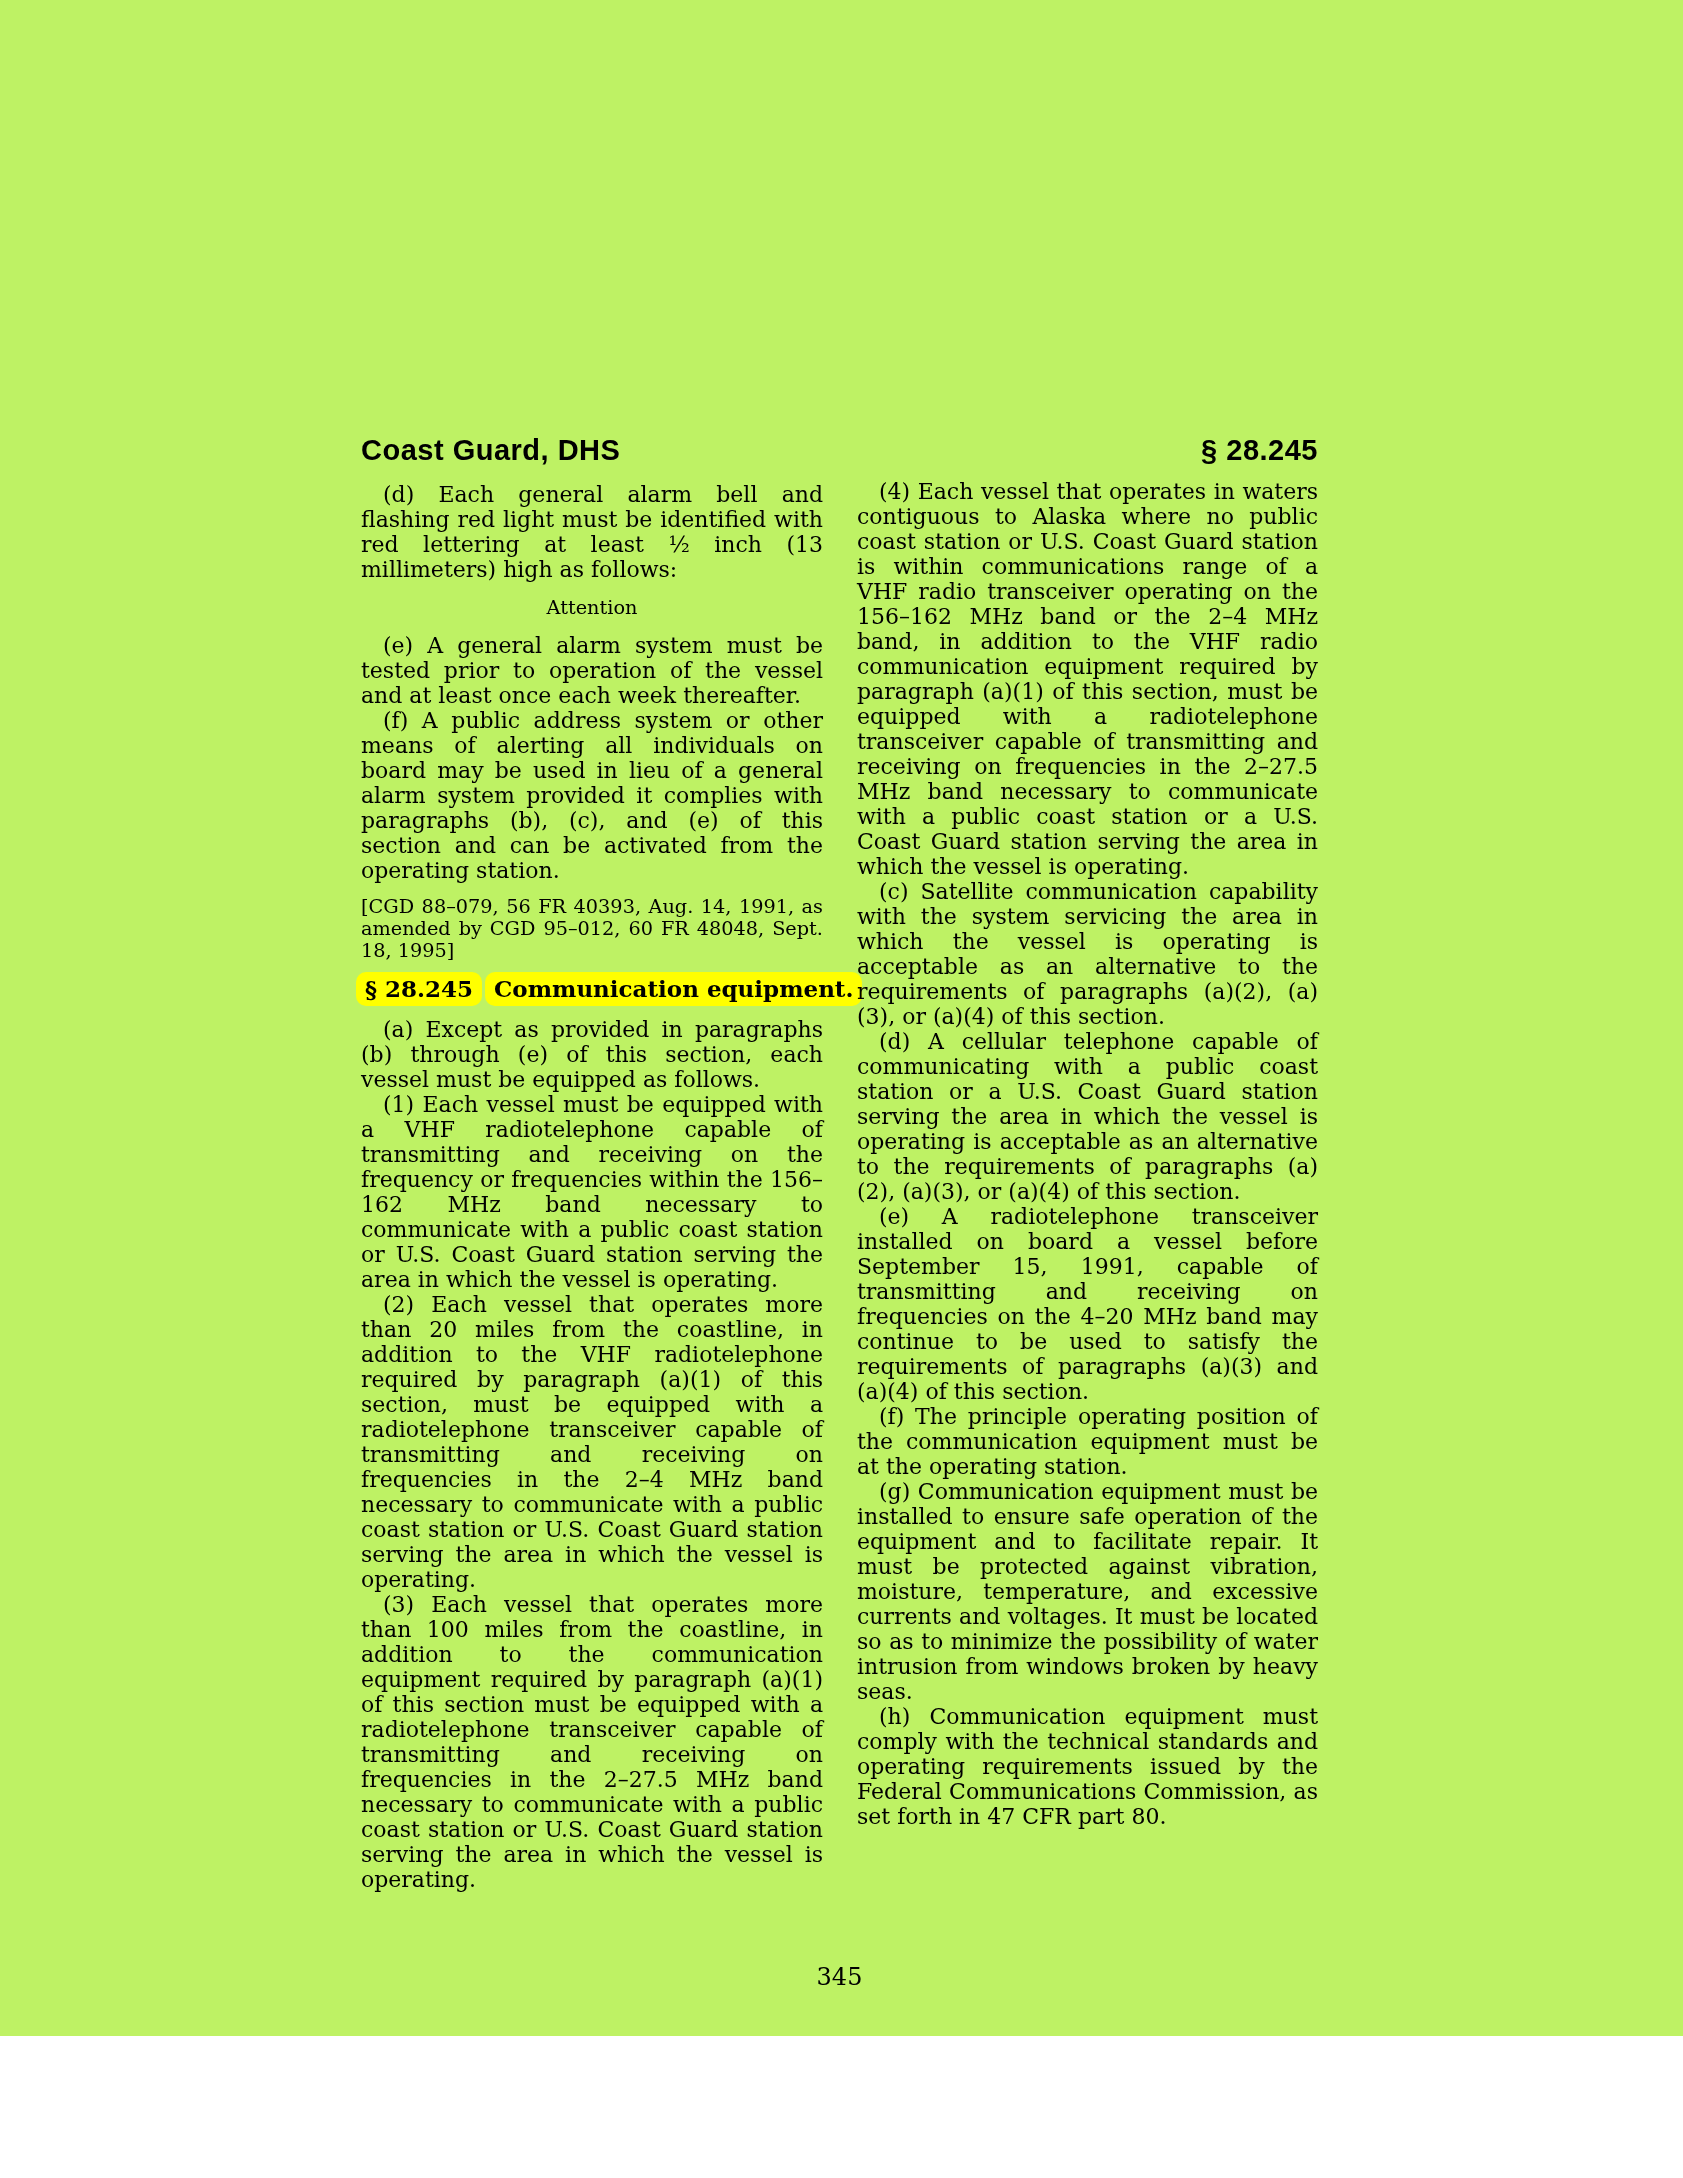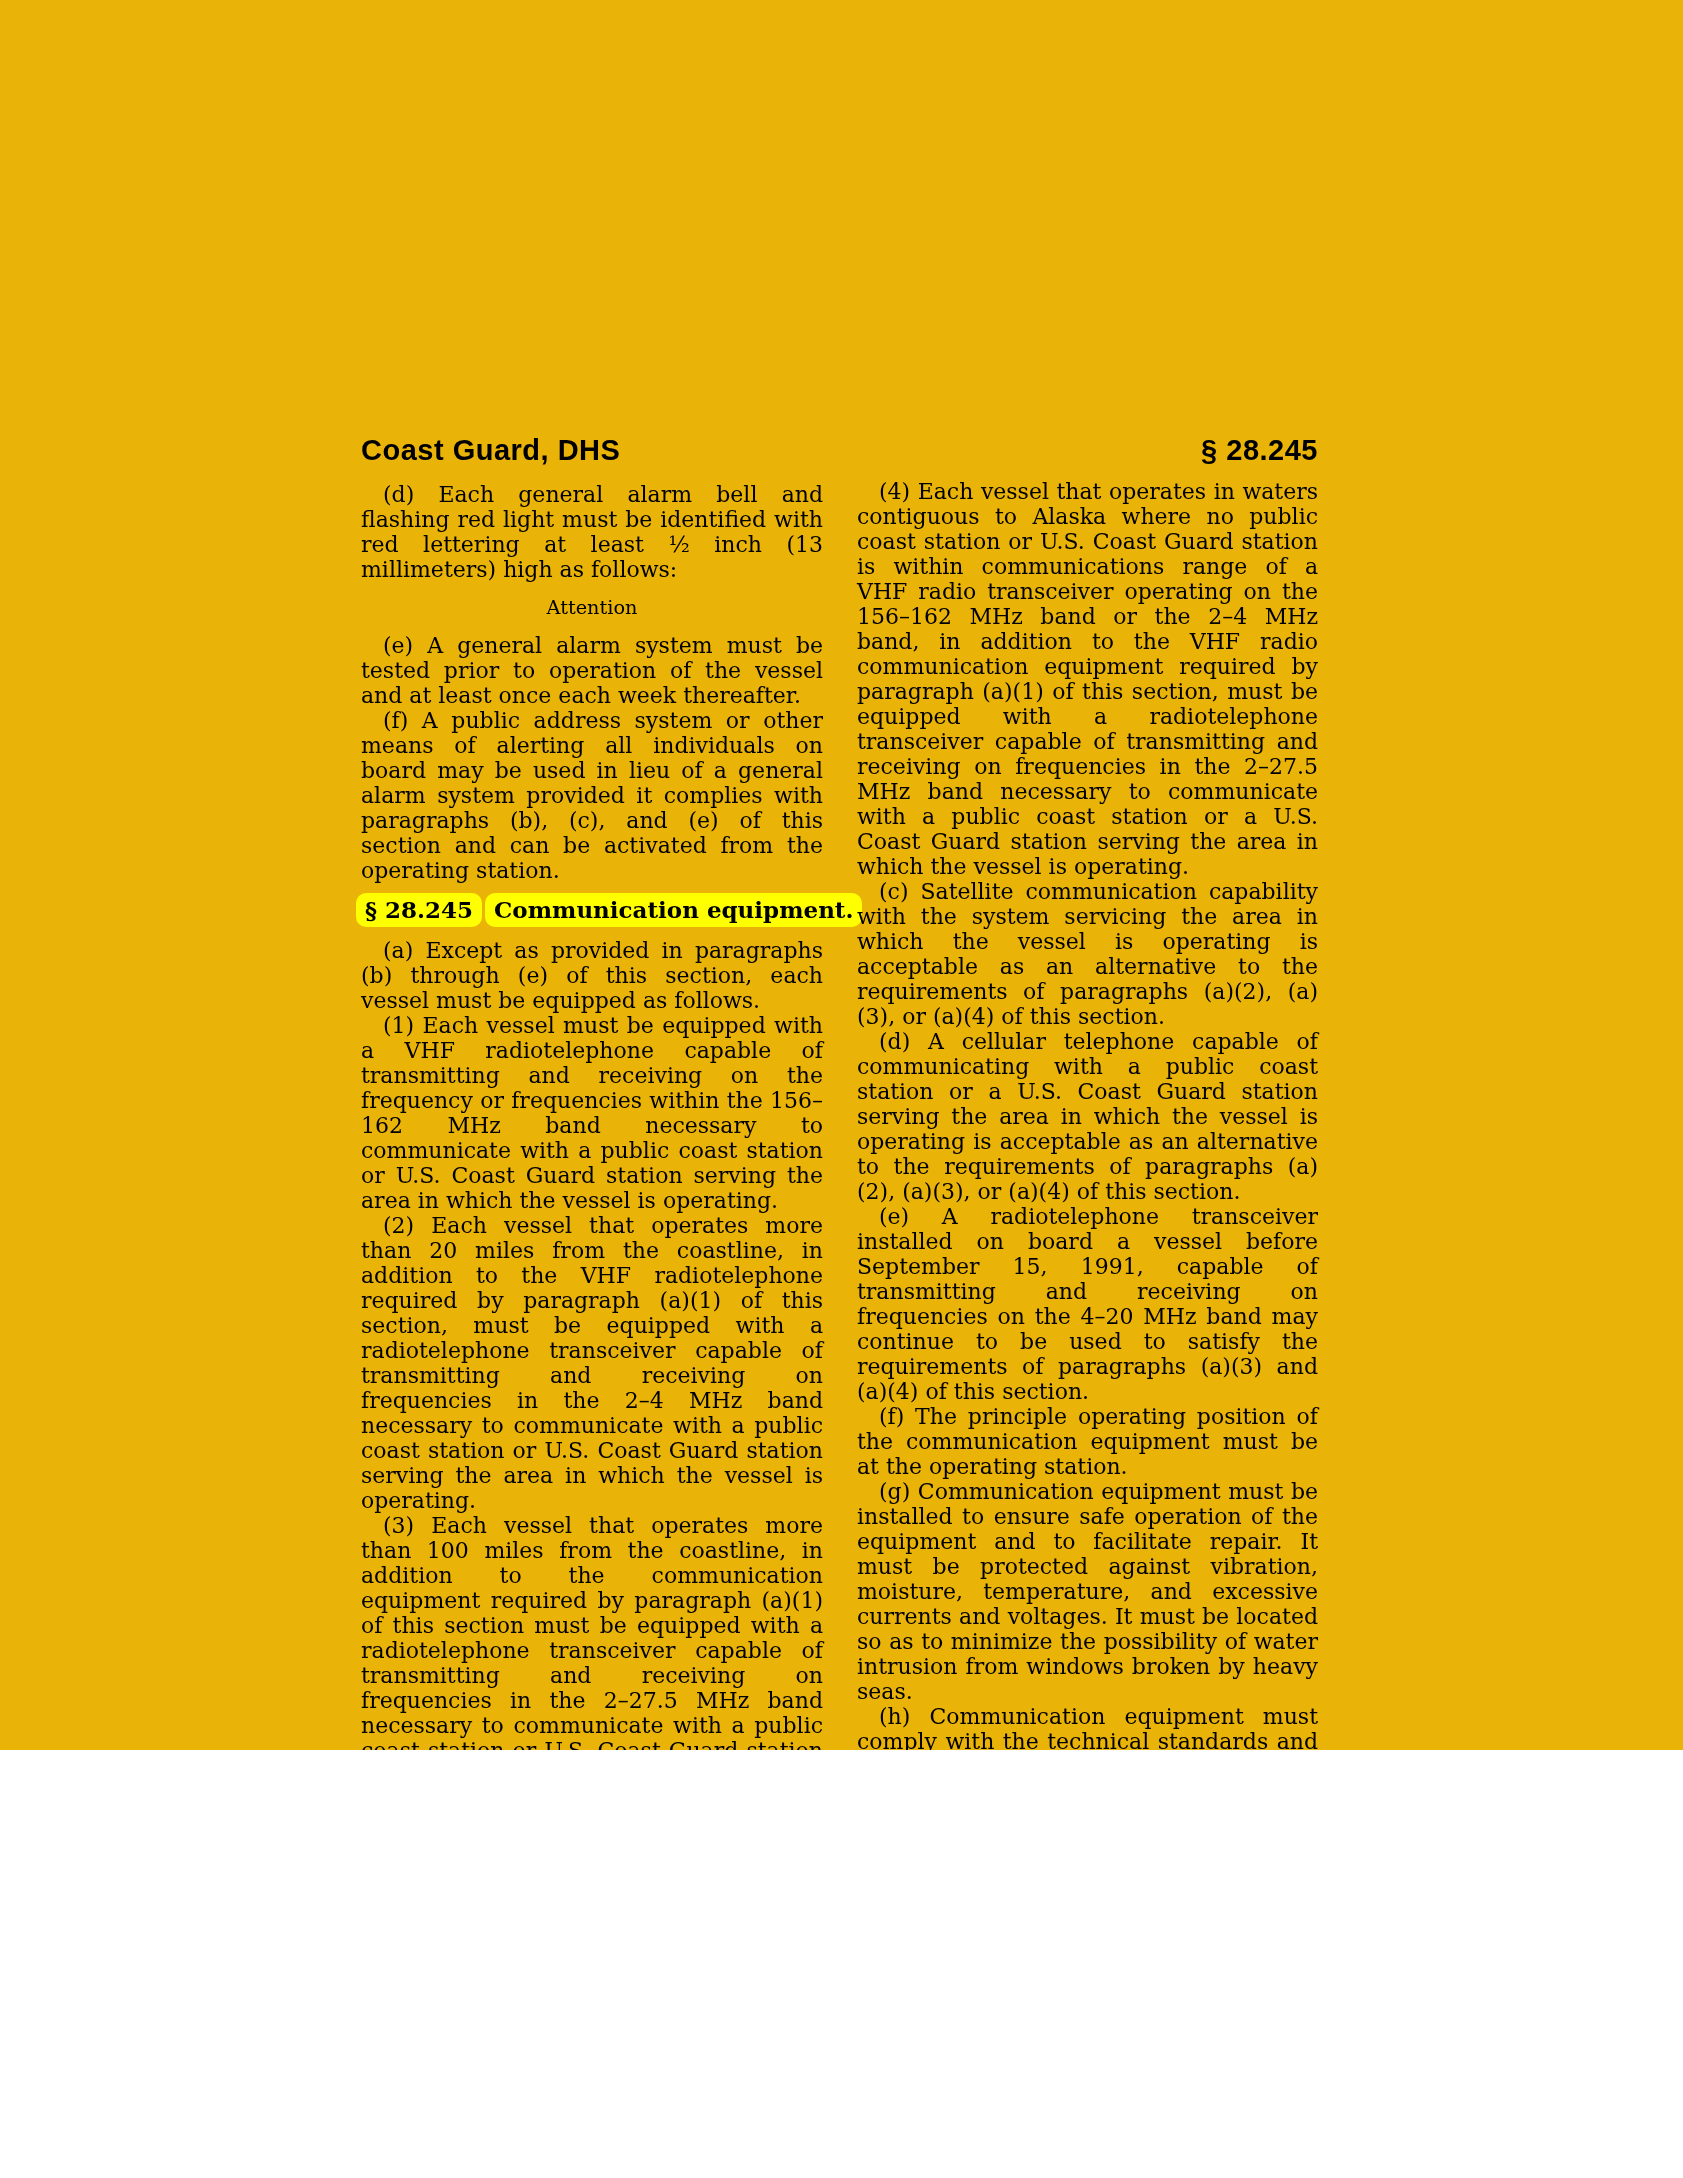--- a/index.html
+++ b/index.html
@@ -1,20 +1,20 @@
 <!DOCTYPE html>
 <html><head>
 <meta charset="utf-8">
 <style>
   * { margin:0; padding:0; box-sizing:border-box; }
   html,body { background:#ffffff; }
   .page {
     position:relative;
-    width:1683px; height:1750px;
-    background:#eab308;
+    width:1683px; height:2036px;
+    background:#bef264;
     color:#000000;
     overflow:hidden;
   }
   .running-head {
     position:absolute;
     left:361px; top:434px; width:957px;
     display:flex; justify-content:space-between; align-items:baseline;
     font-family:"Liberation Sans", sans-serif;
     font-weight:bold;
     font-size:29px;
@@ -85,20 +85,21 @@
   </header>
 
   <section class="col col-left">
     <p class="body">(d) Each general alarm bell and flashing red light must be identified with red lettering at least ½ inch (13 millimeters) high as follows:</p>
 
     <div class="attention">Attention</div>
 
     <p class="body mt10">(e) A general alarm system must be tested prior to operation of the vessel and at least once each week thereafter.</p>
     <p class="body">(f) A public address system or other means of alerting all individuals on board may be used in lieu of a general alarm system provided it complies with paragraphs (b), (c), and (e) of this section and can be activated from the operating station.</p>
 
+    <p class="citation">[CGD 88–079, 56 FR 40393, Aug. 14, 1991, as amended by CGD 95–012, 60 FR 48048, Sept. 18, 1995]</p>
 
     <h2 class="section-heading"><mark class="hl">§ 28.245</mark><mark class="hl hl-title">Communication equipment.</mark></h2>
 
     <p class="body">(a) Except as provided in paragraphs (b) through (e) of this section, each vessel must be equipped as follows.</p>
     <p class="body">(1) Each vessel must be equipped with a VHF radiotelephone capable of transmitting and receiving on the frequency or frequencies within the 156–162 MHz band necessary to communicate with a public coast station or U.S. Coast Guard station serving the area in which the vessel is operating.</p>
     <p class="body">(2) Each vessel that operates more than 20 miles from the coastline, in addition to the VHF radiotelephone required by paragraph (a)(1) of this section, must be equipped with a radiotelephone transceiver capable of transmitting and receiving on frequencies in the 2–4 MHz band necessary to communicate with a public coast station or U.S. Coast Guard station serving the area in which the vessel is operating.</p>
     <p class="body">(3) Each vessel that operates more than 100 miles from the coastline, in addition to the communication equipment required by paragraph (a)(1) of this section must be equipped with a radiotelephone transceiver capable of transmitting and receiving on frequencies in the 2–27.5 MHz band necessary to communicate with a public coast station or U.S. Coast Guard station serving the area in which the vessel is operating.</p>
   </section>
 
   <section class="col col-right">

